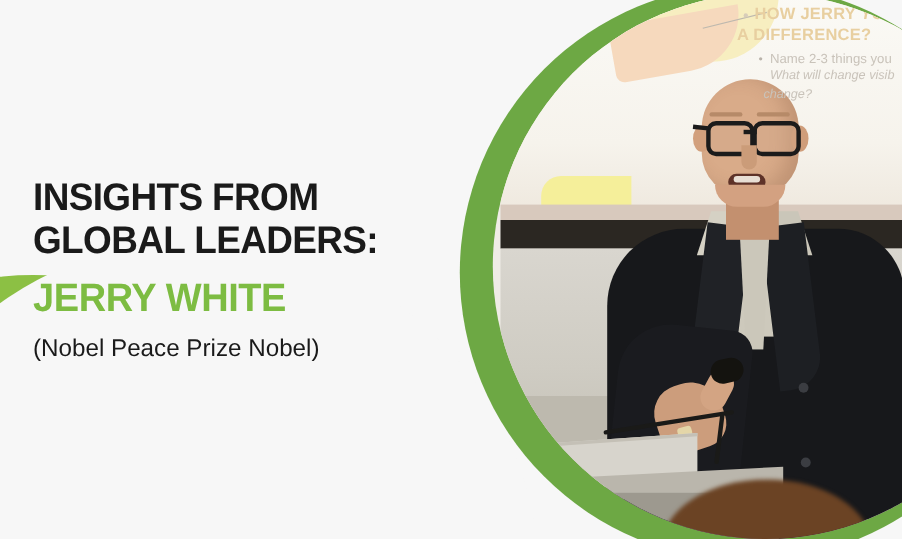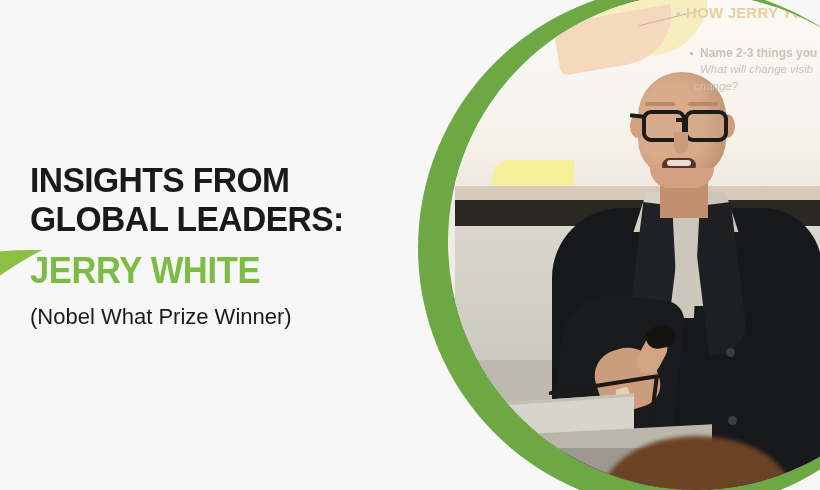--- a/index.html
+++ b/index.html
@@ -228,21 +228,21 @@
   }
 
   
   .slidetext{position:absolute;left:0;top:0;width:820px;height:490px;z-index:5;pointer-events:none;}
   .st-h{
     position:absolute;color:#e8cfa0;font-weight:bold;font-size:15px;
     letter-spacing:.2px;white-space:nowrap;
   }
   .st-h em{font-style:italic;}
   .st-b{
-    position:absolute;color:#c9c3ba;font-weight:bold;font-size:12px;white-space:nowrap;
+    position:absolute;color:#c9c3ba;font-weight:normal;font-size:12px;white-space:nowrap;
   }
   .st-i{
     position:absolute;color:#c9c3ba;font-style:italic;font-size:11.5px;white-space:nowrap;
   }
   .st-dot{position:absolute;width:4px;height:4px;border-radius:50%;background:#d8cdb9;}
 </style>
 </head>
 <body>
 
 <div id="banner">
@@ -300,27 +300,28 @@
       <div class="mic-arm2"></div>
       <div class="laptop"></div>
       <div class="lect-top"></div>
       <div class="lect-body"></div>
       <div class="head-fg"></div>
     </div>
 
     <div class="slidetext" style="left:-448px;top:6px;">
       <div class="st-dot" style="left:676px;top:12px;"></div>
       <div class="st-h" style="left:686px;top:4px;"><span>HOW JERRY </span><em>YOU MA</em></div>
+      <div class="st-h" style="left:670px;top:23px;">A DIFFERENCE?</div>
       <div class="st-dot" style="left:690px;top:52px;background:#b9b3aa;width:3px;height:3px;"></div>
       <div class="st-b" style="left:700px;top:46px;">Name 2-3 things you</div>
       <div class="st-i" style="left:700px;top:63px;">What will change visib</div>
       <div class="st-i" style="left:694px;top:80px;">change?</div>
     </div>
   </div>
 
   <div class="copy">
     <div class="t-line">INSIGHTS FROM</div>
     <div class="t-line">GLOBAL LEADERS:</div>
     <div class="t-name">JERRY WHITE</div>
-    <div class="t-sub">(Nobel What Prize Winner)</div>
+    <div class="t-sub">(Nobel Peace Prize Nobel)</div>
   </div>
 
 </div>
 
 </body></html>

